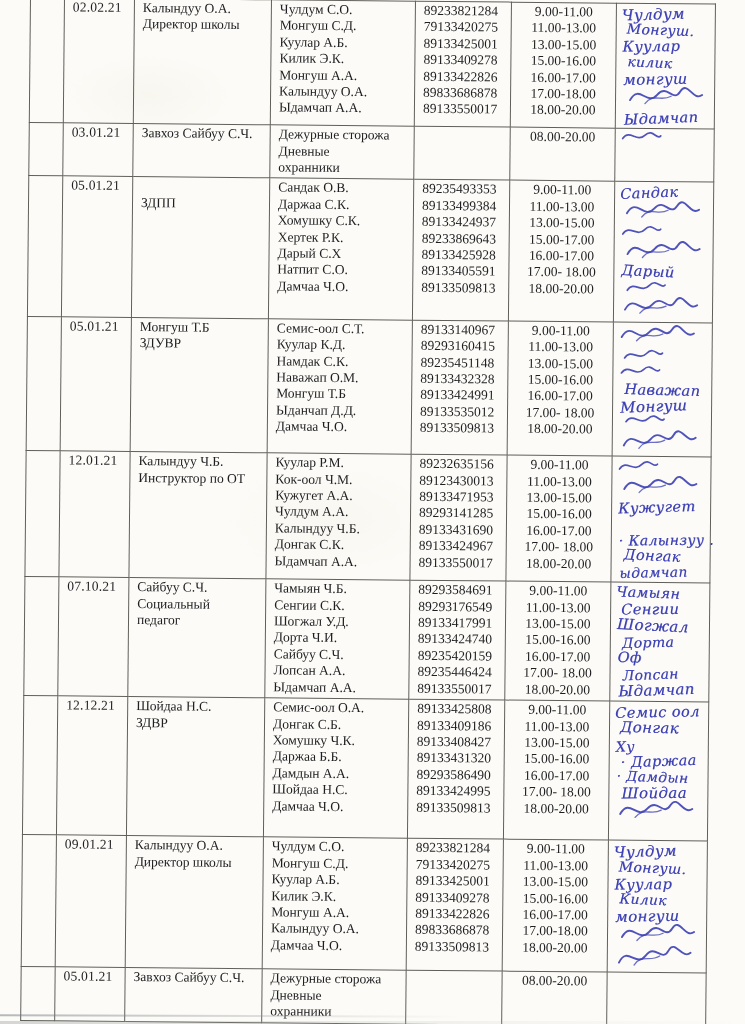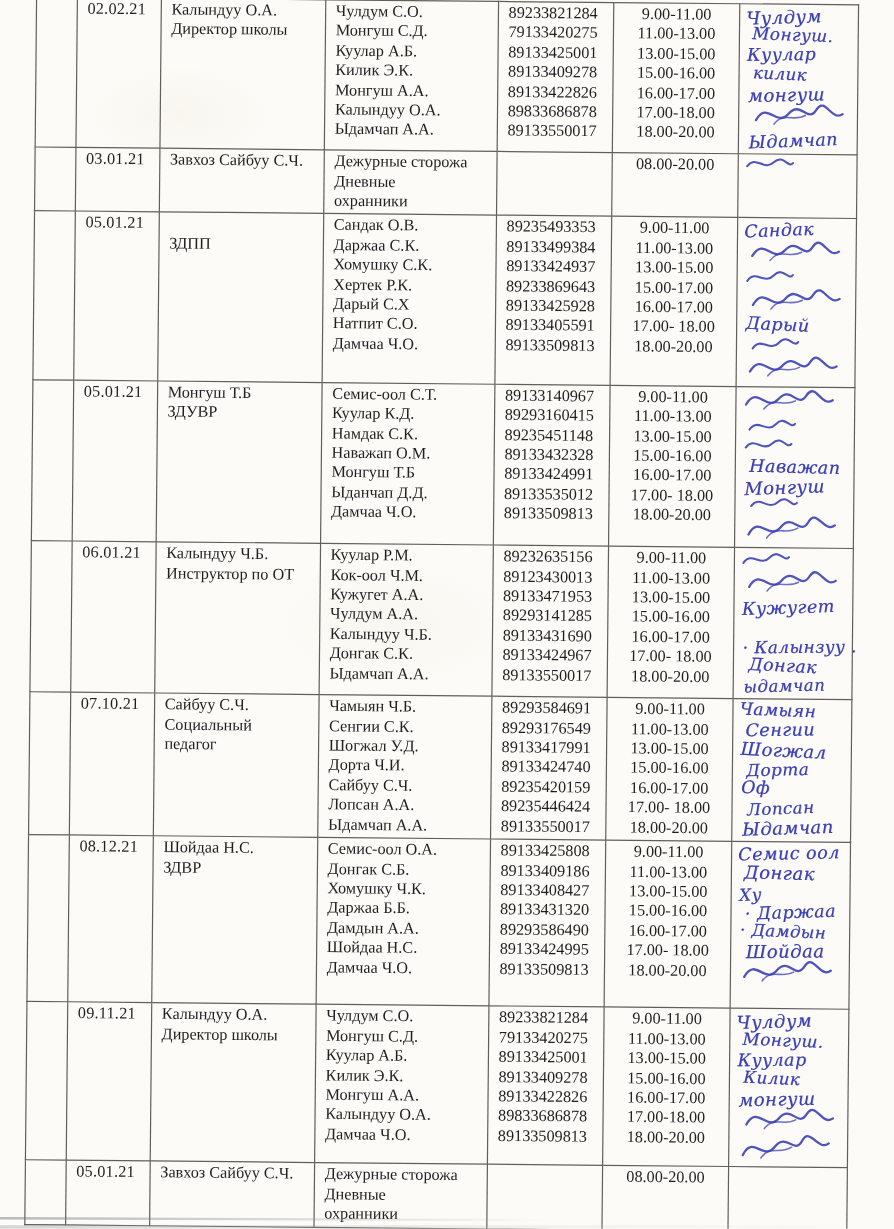--- a/index.html
+++ b/index.html
@@ -262,21 +262,21 @@
               </svg></div>
             <div class="sig-flourish" style="transform: rotate(-1.1deg) translateX(3px);"><svg width="78" height="20" viewBox="0 0 78 20">
                 <path d="M3 14 C 12 -3, 20 20, 30 8 S 46 16, 53 4 S 66 14, 75 7" stroke="#3c40b4" stroke-width="1.9" fill="none" stroke-linecap="round" opacity=".9"></path>
                 <path d="M18 17 C 26 6, 34 15, 44 9" stroke="#3c40b4" stroke-width="1.3" fill="none" stroke-linecap="round" opacity=".75"></path>
               </svg></div>
           </td>
   </tr>
         <tr class="duty-row">
     <td class="c-num"></td>
     <td class="c-date">
-            <div class="ln">06.01.21</div>
+            <div class="ln">12.01.21</div>
           </td>
     <td class="c-resp">
             <div class="ln">Калындуу Ч.Б.</div>
             <div class="ln">Инструктор по ОТ</div>
           </td>
     <td class="c-names">
             <div class="ln">Куулар Р.М.</div>
             <div class="ln">Кок-оол Ч.М.</div>
             <div class="ln">Кужугет А.А.</div>
             <div class="ln">Чулдум А.А.</div>
@@ -360,21 +360,21 @@
             <div class="sig-line" style="transform: rotate(2.2deg) translateX(1px); font-size: 15px;">Шогжал</div>
             <div class="sig-line" style="transform: rotate(-1.8deg) translateX(6px); font-size: 14px;">Дорта</div>
             <div class="sig-line" style="transform: rotate(1deg) translateX(2px); font-size: 14.5px;">Оф</div>
             <div class="sig-line" style="transform: rotate(-2.8deg) translateX(7px); font-size: 13.8px;">Лопсан</div>
             <div class="sig-line" style="transform: rotate(-2.4deg) translateX(3px); font-size: 15px;">Ыдамчап</div>
           </td>
   </tr>
         <tr class="duty-row">
     <td class="c-num"></td>
     <td class="c-date">
-            <div class="ln">08.12.21</div>
+            <div class="ln">12.12.21</div>
           </td>
     <td class="c-resp">
             <div class="ln">Шойдаа Н.С.</div>
             <div class="ln">ЗДВР</div>
           </td>
     <td class="c-names">
             <div class="ln">Семис-оол  О.А.</div>
             <div class="ln">Донгак С.Б.</div>
             <div class="ln">Хомушку Ч.К.</div>
             <div class="ln">Даржаа Б.Б.</div>
@@ -409,21 +409,21 @@
             <div class="sig-line" style="transform: rotate(-1.1deg) translateX(7px); font-size: 15px;">Шойдаа</div>
             <div class="sig-flourish" style="transform: rotate(1deg) translateX(3px);"><svg width="78" height="20" viewBox="0 0 78 20">
                 <path d="M3 14 C 12 -3, 20 20, 30 8 S 46 16, 53 4 S 66 14, 75 7" stroke="#3c40b4" stroke-width="1.9" fill="none" stroke-linecap="round" opacity=".9"></path>
                 <path d="M18 17 C 26 6, 34 15, 44 9" stroke="#3c40b4" stroke-width="1.3" fill="none" stroke-linecap="round" opacity=".75"></path>
               </svg></div>
           </td>
   </tr>
         <tr class="duty-row">
     <td class="c-num"></td>
     <td class="c-date">
-            <div class="ln">09.11.21</div>
+            <div class="ln">09.01.21</div>
           </td>
     <td class="c-resp">
             <div class="ln">Калындуу О.А.</div>
             <div class="ln">Директор школы</div>
           </td>
     <td class="c-names">
             <div class="ln">Чулдум С.О.</div>
             <div class="ln">Монгуш С.Д.</div>
             <div class="ln">Куулар А.Б.</div>
             <div class="ln">Килик Э.К.</div>

